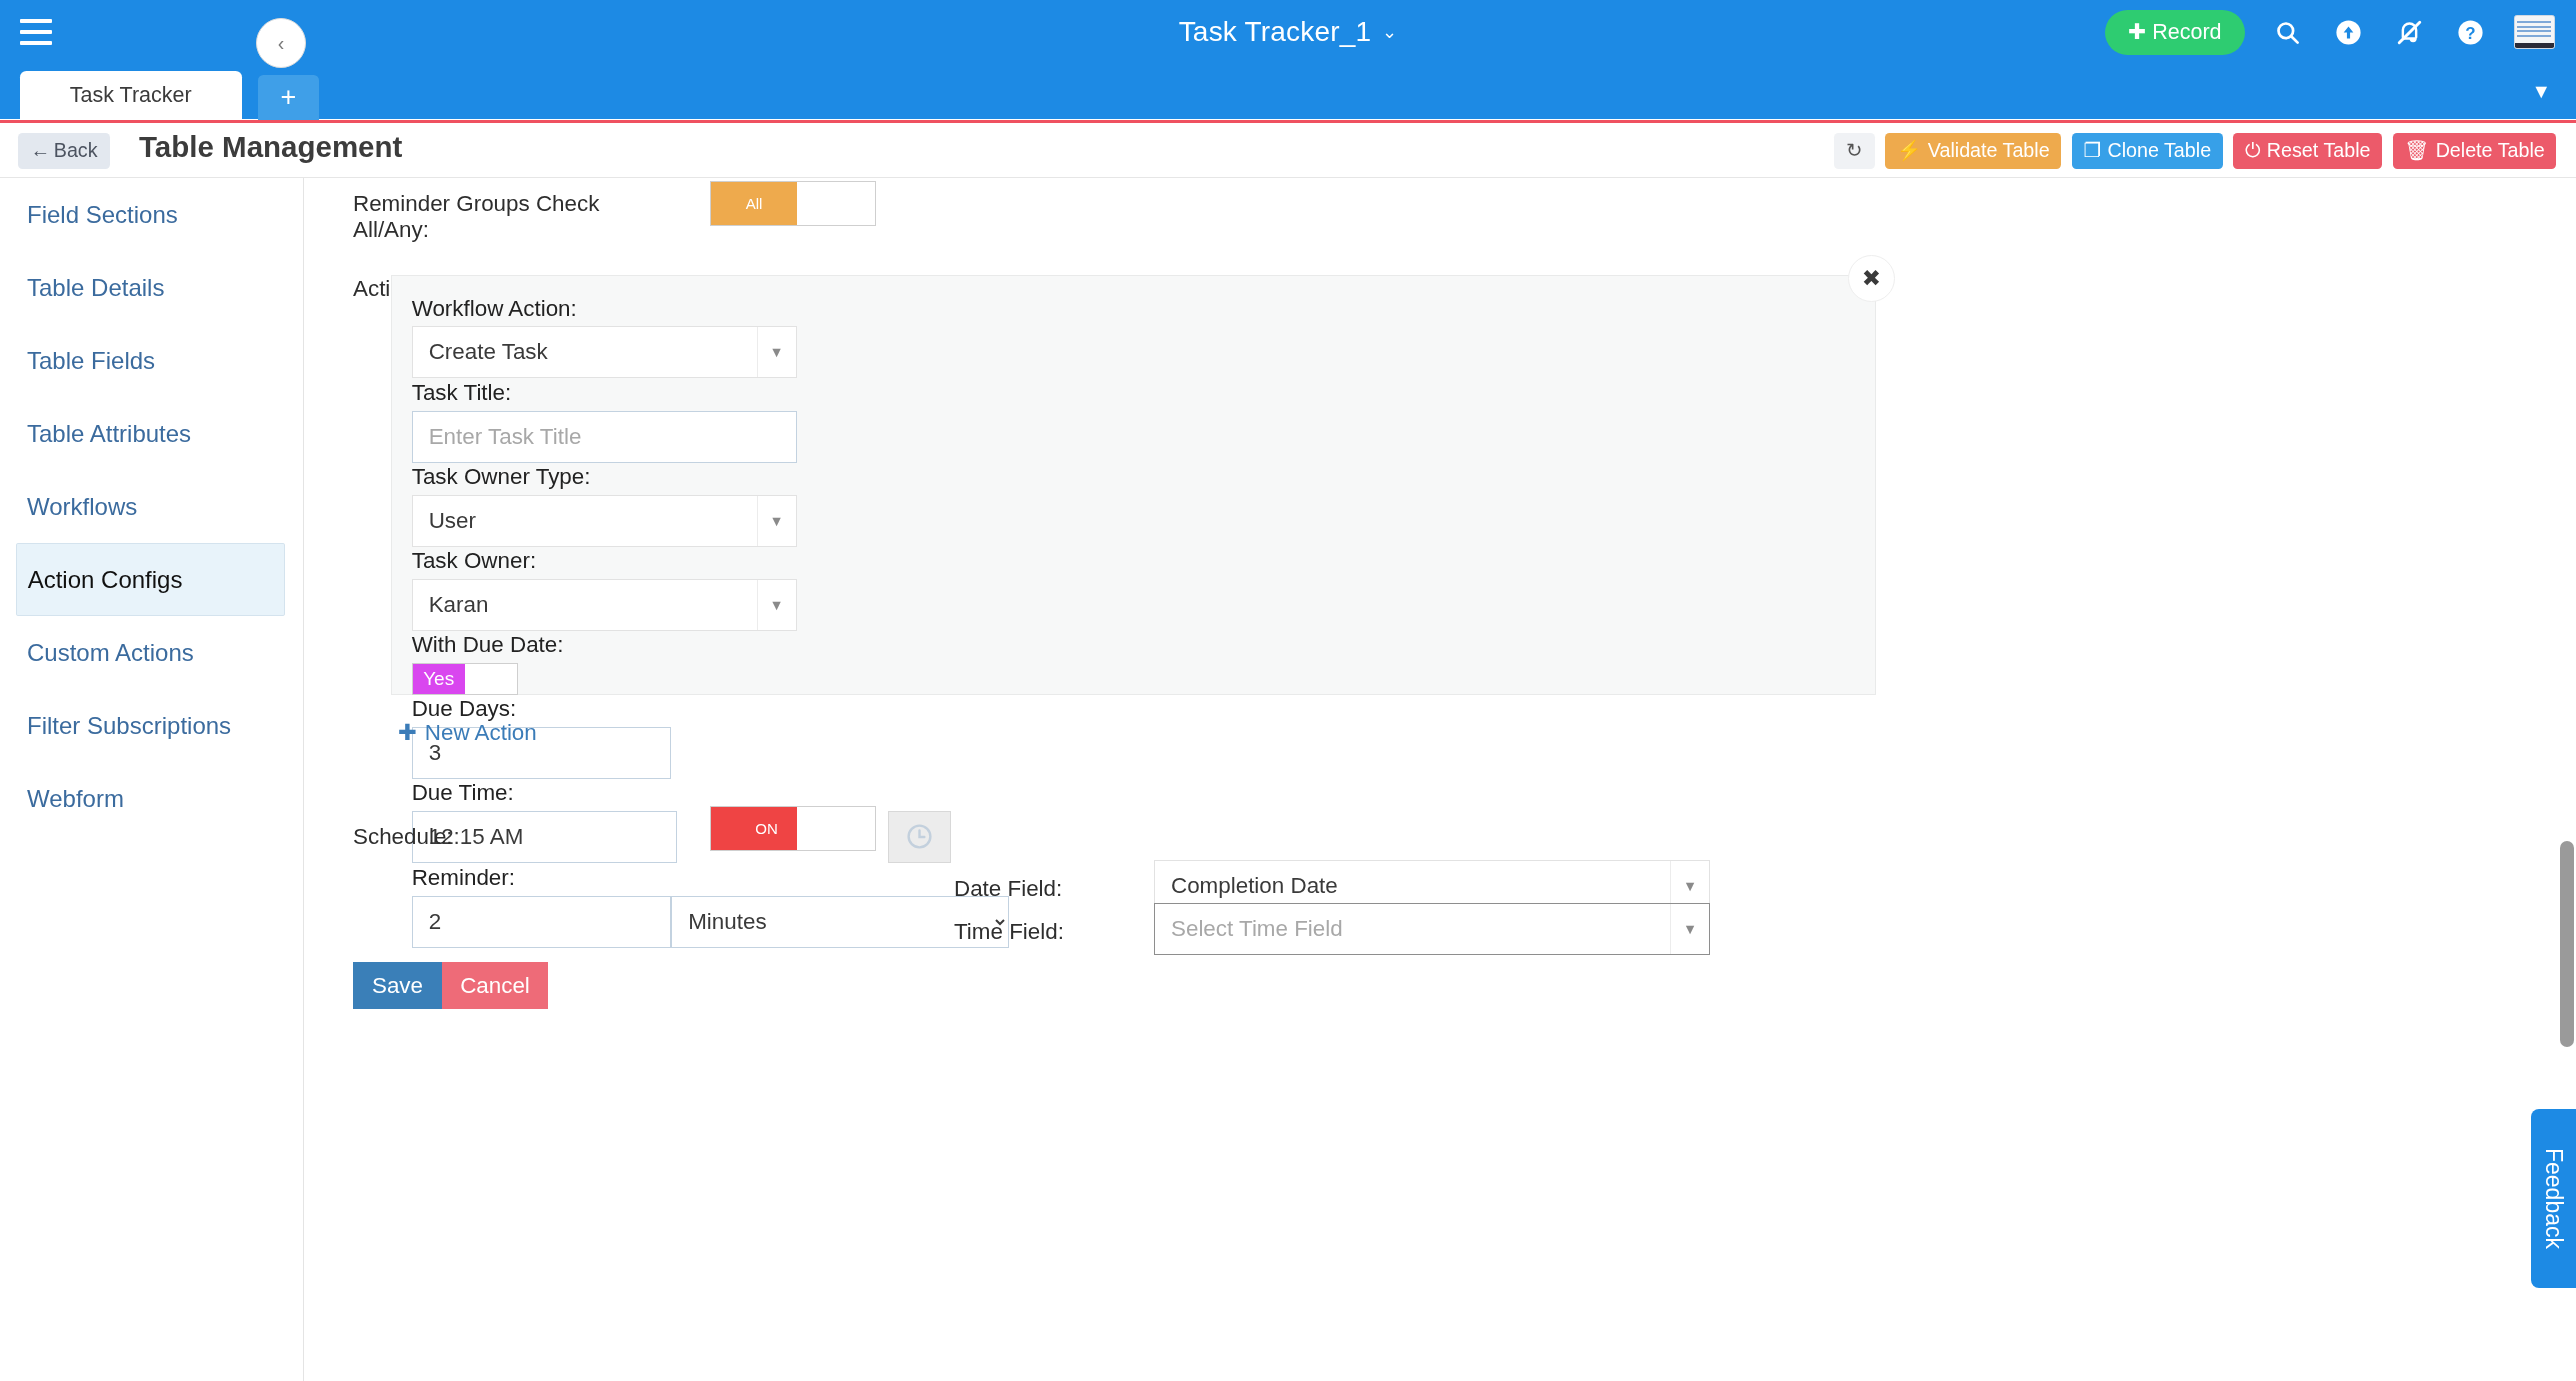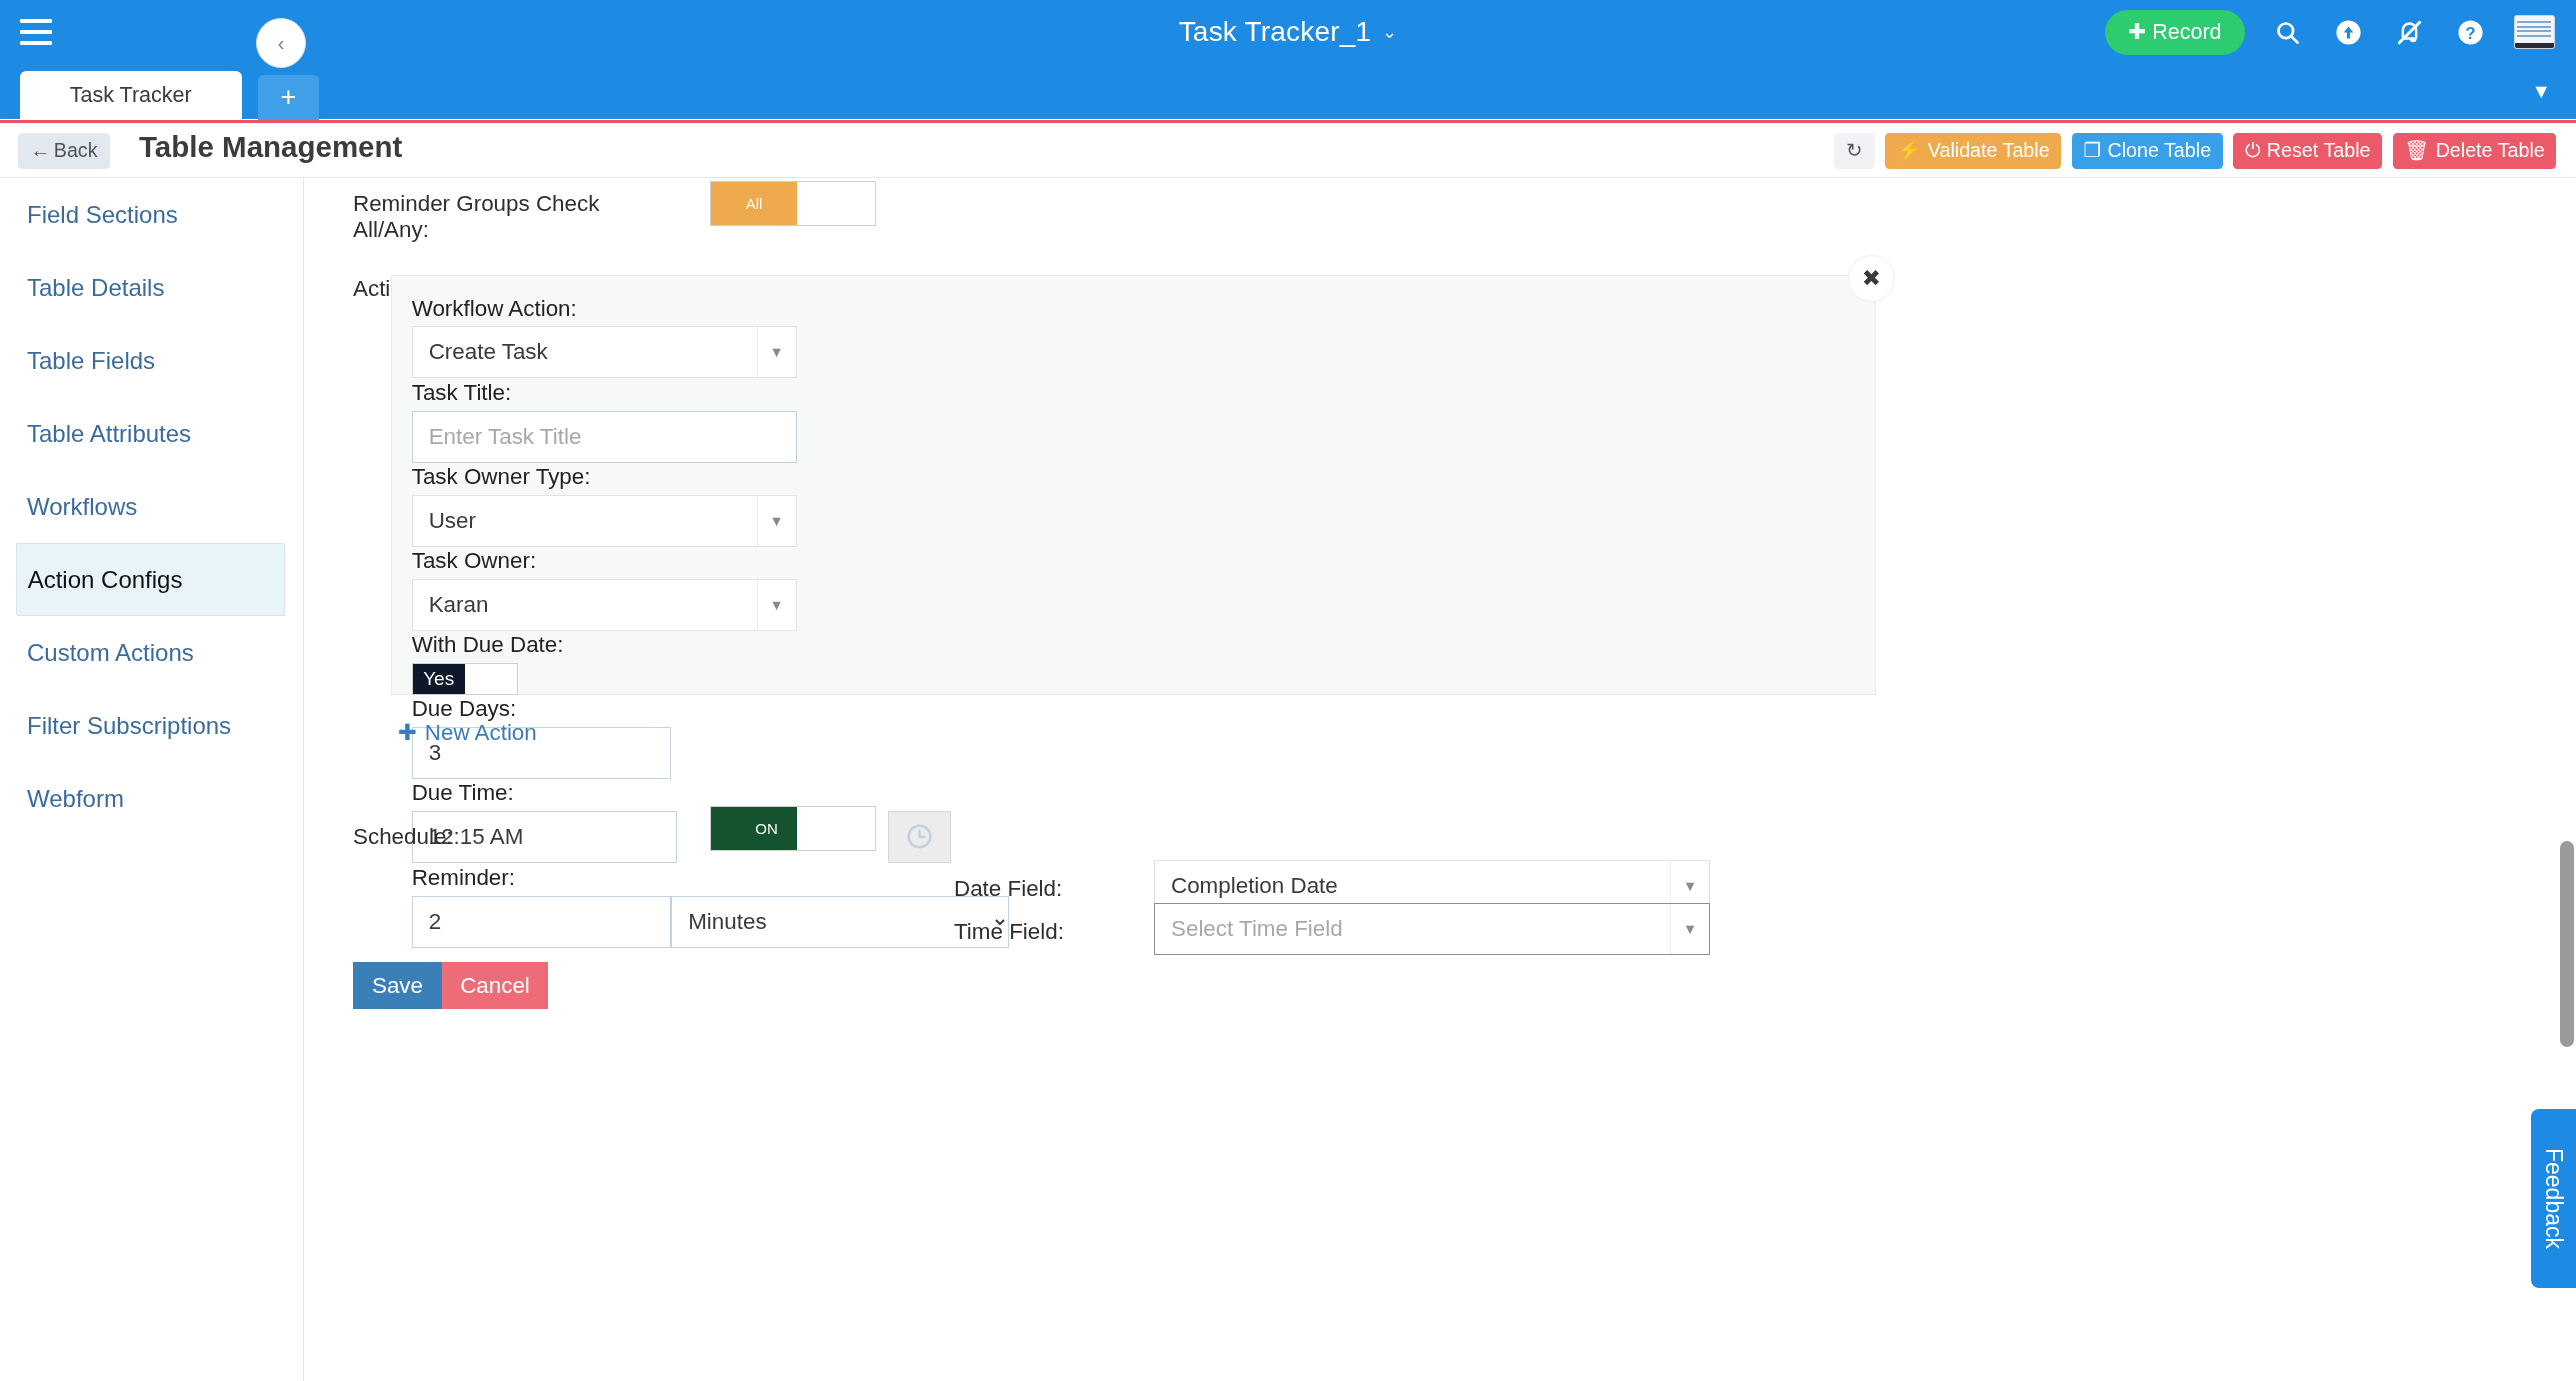--- a/index.html
+++ b/index.html
@@ -132,23 +132,23 @@
   .toggle{
     display:inline-flex; border:1.8px solid #cfcfcf; height:45px; width:166px;
     background:#fff; cursor:pointer; overflow:hidden;
   }
   .toggle .on{
     flex:0 0 86px; display:flex; align-items:center; justify-content:center;
     color:#fff; font-size:15px;
   }
   .toggle .off{ flex:1; background:#fff; }
   .toggle.orange .on{ background:#eeaa4d; }
-  .toggle.blue .on{ background:#14532d;padding-left:25px; }
+  .toggle.blue .on{ background:#ef4444;padding-left:25px; }
   .toggle.small{ height:32px; width:106px; border-width:1.8px; }
-  .toggle.small .on{ flex:0 0 52px; font-size:19px; background:#0f172a; }
+  .toggle.small .on{ flex:0 0 52px; font-size:19px; background:#d946ef; }
 
   
   .action-card{
     position:absolute; left:85px; top:97px; width:1485px; height:420px;
     background:#f7f8f8; border:1.8px solid #e9eaea;
   }
   .card-close{
     position:absolute; left:1456px; top:-21.5px; width:47px; height:47px;
     background:#fff; border:1.8px solid #eee; border-radius:50%;
     display:flex;align-items:center;justify-content:center;

